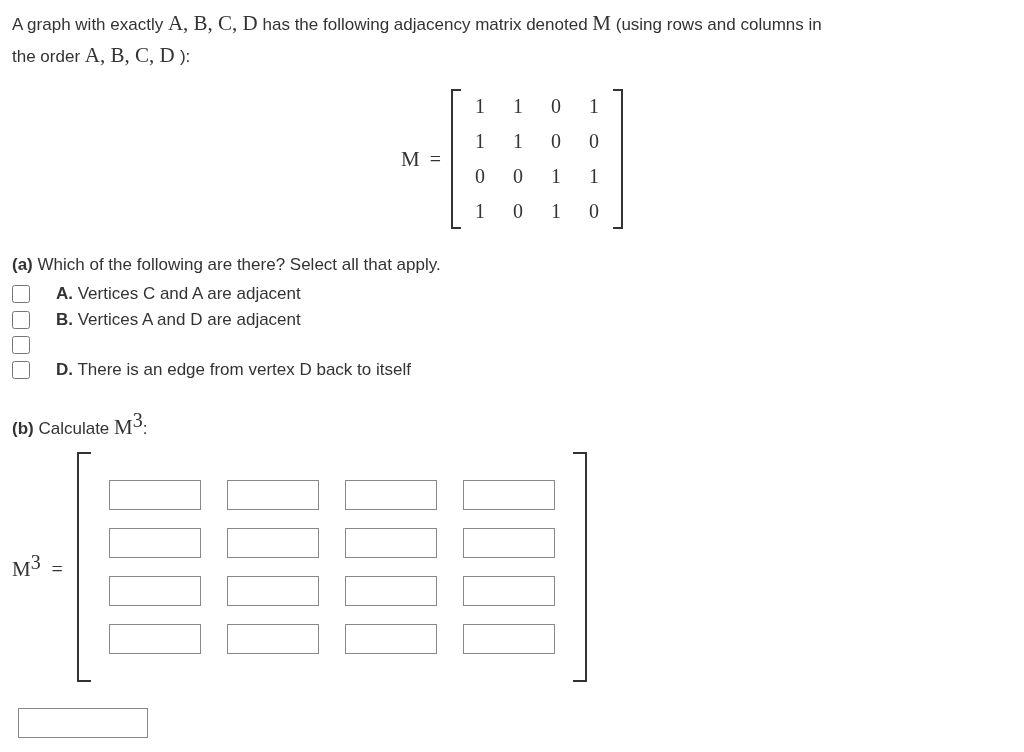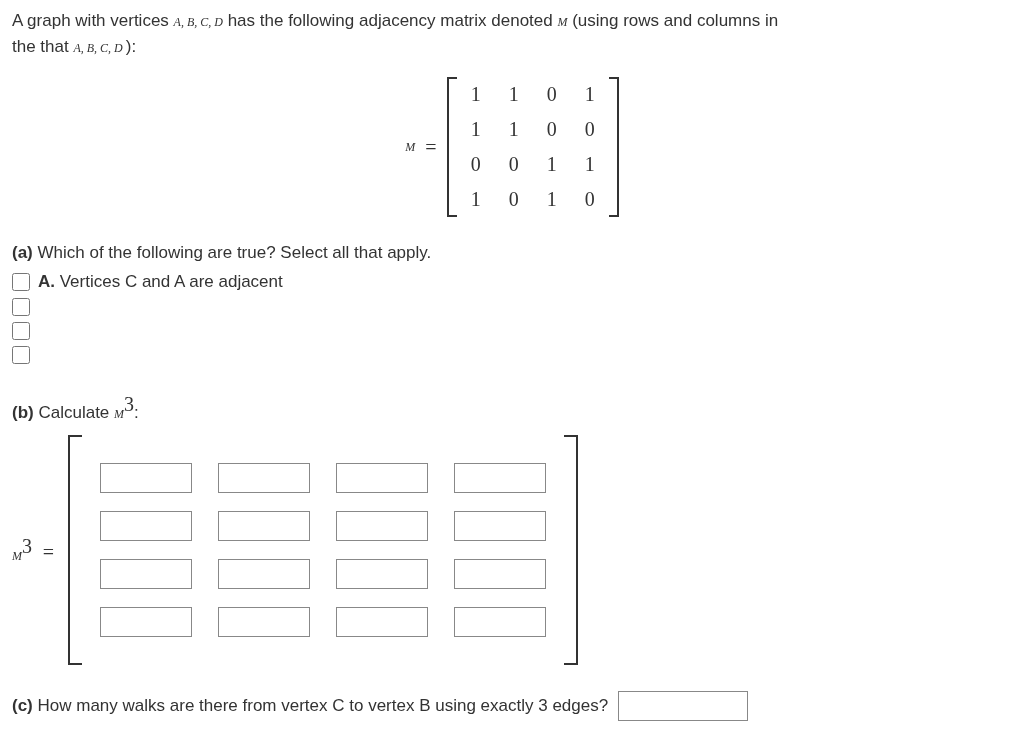--- a/index.html
+++ b/index.html
@@ -6,21 +6,21 @@
     body {
       font-family: Arial, Helvetica, sans-serif;
       font-size: 17px;
       color: #333;
       margin: 0;
       padding: 8px 12px;
       background: #fff;
       width: 1024px;
     }
     .intro { line-height: 1.5; margin-bottom: 18px; }
-    .math-var { font-family: 'Times New Roman', serif; font-style: italic; font-size: 12px; }
+    .math-var { font-family: 'Times New Roman', serif; font-size: 21px; }
     .math-roman { font-family: 'Times New Roman', serif; font-size: 20px; }
     .matrix-block {
       display: flex;
       justify-content: center;
       align-items: center;
       margin: 10px 0 26px 0;
     }
     .matrix-wrap {
       display: flex;
       align-items: center;
@@ -44,21 +44,21 @@
       font-family: 'Times New Roman', serif;
       font-size: 20px;
       padding: 6px 4px;
     }
     .part-label { font-weight: bold; }
     .question-a { margin-bottom: 6px; }
     .options { margin-bottom: 26px; }
     .option-row {
       display: flex;
       align-items: center;
-      gap: 6px;
+      gap: 24px;
       padding: 3px 0;
     }
     .option-row input[type="checkbox"] {
       width: 18px; height: 18px; margin: 0 2px 0 0;
     }
     .opt-letter { font-weight: bold; }
     .question-b { margin-bottom: 12px; }
     .mcubed-block {
       display: flex;
       align-items: center;
@@ -87,22 +87,22 @@
       padding: 2px 6px;
     }
     .inline-input { width: 130px; vertical-align: middle; margin-left: 6px; }
     .question-c { display: flex; align-items: center; gap: 4px; }
     sup { font-size: 0.7em; }
   </style>
 </head>
 <body>
 
 <div class="intro">
-  <span>A graph with vertices </span><span class="math-var">A, B, C, D</span><span> has the following adjacency matrix denoted </span><span class="math-var">M</span><span> (using rows and columns in</span><br>
-  <span>the that </span><span class="math-var">A, B, C, D </span><span>):</span>
+  <span>A graph with exactly </span><span class="math-var">A, B, C, D</span><span> has the following adjacency matrix denoted </span><span class="math-var">M</span><span> (using rows and columns in</span><br>
+  <span>the order </span><span class="math-var">A, B, C, D </span><span>):</span>
 </div>
 
 <div class="matrix-block">
   <div class="matrix-wrap">
     <span class="math-var">M</span>
     <span class="math-roman">=</span>
     <div class="bracket-l"></div>
     <div class="matrix-grid" id="matrix-grid">
         <span>1</span>
         <span>1</span>
@@ -119,35 +119,37 @@
         <span>1</span>
         <span>0</span>
         <span>1</span>
         <span>0</span>
       </div>
     <div class="bracket-r"></div>
   </div>
 </div>
 
 <div class="question-a">
-  <span class="part-label">(a)</span><span> Which of the following are true? Select all that apply.</span>
+  <span class="part-label">(a)</span><span> Which of the following are there? Select all that apply.</span>
 </div>
 <div class="options" id="options-container">
     <div class="option-row">
       <input type="checkbox" style="">
       <span><span class="opt-letter">A.</span><span> Vertices C and A are adjacent</span></span>
     </div>
     <div class="option-row">
       <input type="checkbox" style="">
+      <span><span class="opt-letter">B.</span><span> Vertices A and D are adjacent</span></span>
     </div>
     <div class="option-row">
       <input type="checkbox" style="">
     </div>
     <div class="option-row">
       <input type="checkbox" style="">
+      <span><span class="opt-letter">D.</span><span> There is an edge from vertex D back to itself</span></span>
     </div>
   </div>
 
 <div class="question-b">
   <span class="part-label">(b)</span><span> Calculate </span><span class="math-var">M</span><sup class="math-roman">3</sup><span>:</span>
 </div>
 
 <div class="mcubed-block">
   <span>
     <span class="math-var">M</span><sup class="math-roman">3</sup>
@@ -169,17 +171,14 @@
       <input type="text" style="">
       <input type="text" style="">
       <input type="text" style="">
       <input type="text" style="">
       <input type="text" style="">
     </div>
   <div class="big-bracket-r"></div>
 </div>
 
 <div class="question-c">
-  <span>
-    <span class="part-label">(c)</span><span> How many walks are there from vertex C to vertex B using exactly 3 edges?</span>
-  </span>
   <input type="text" class="inline-input" style="">
 </div>
 
 </body></html>

